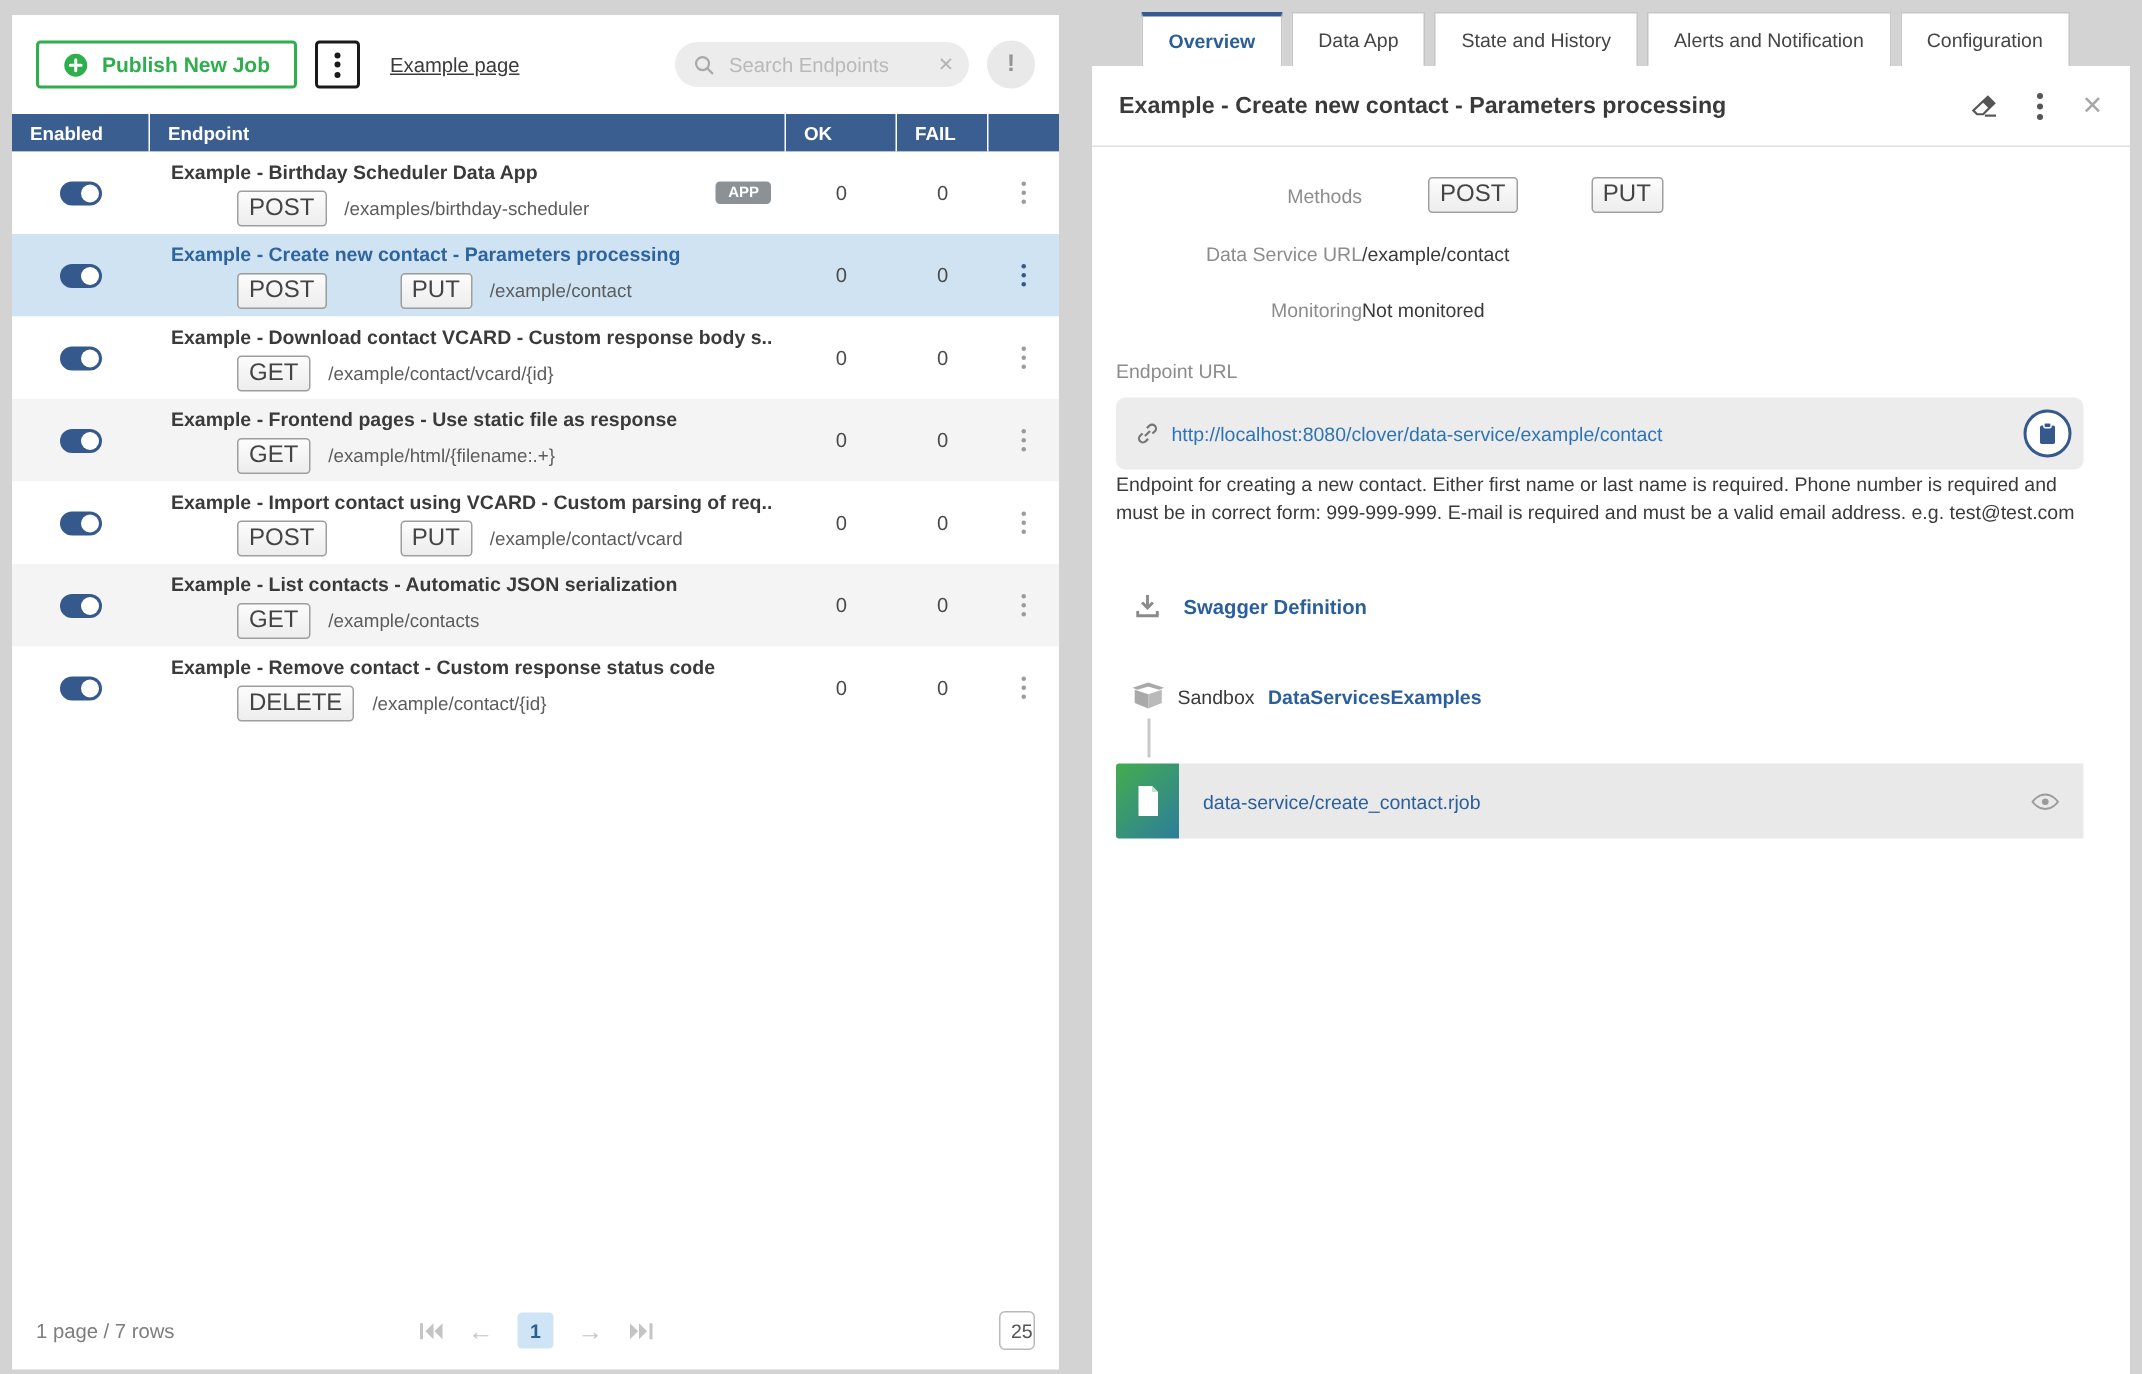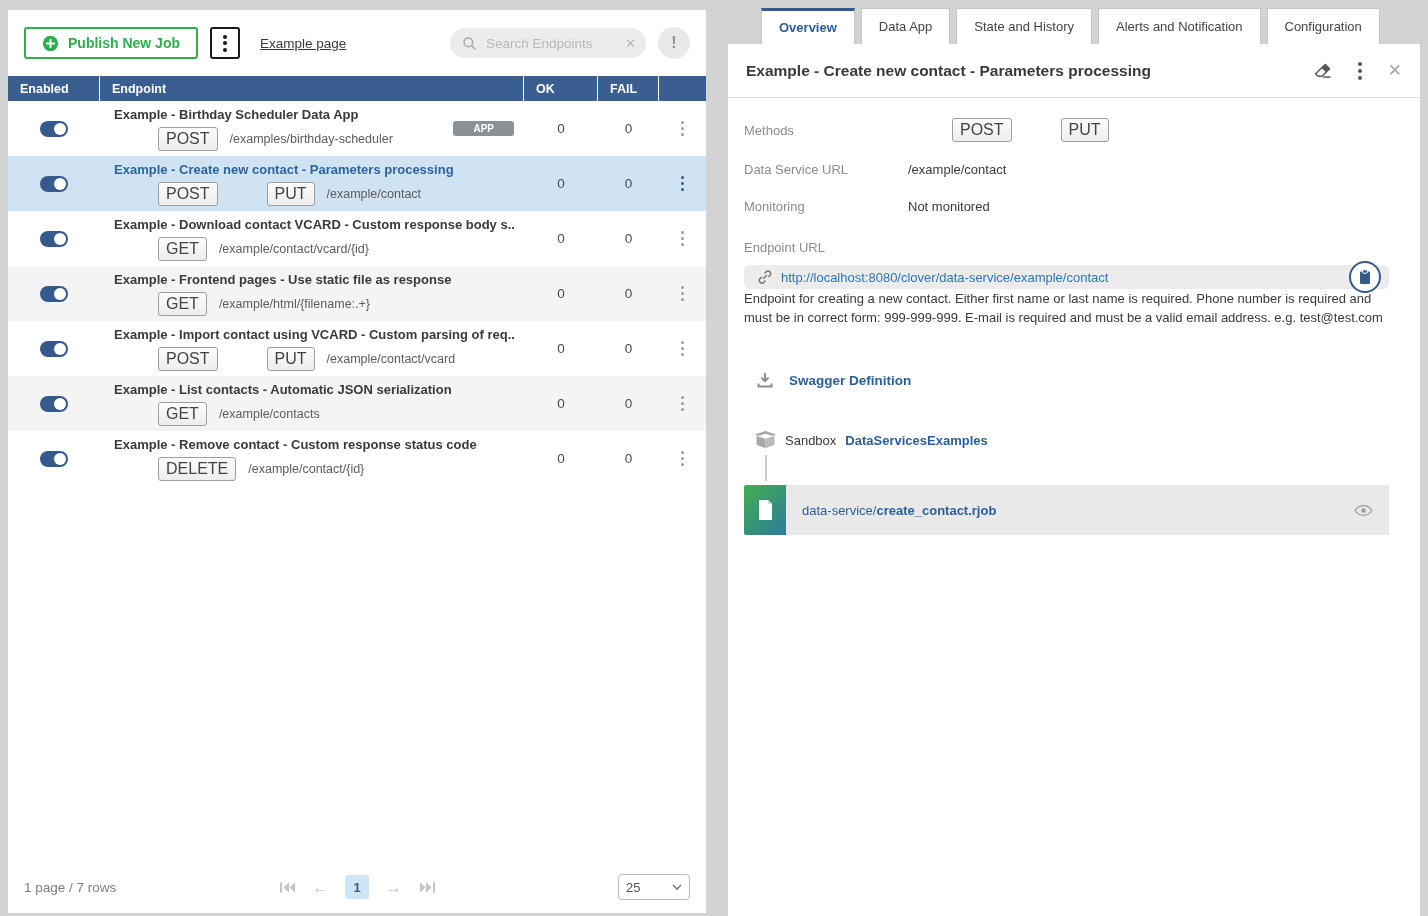--- a/index.html
+++ b/index.html
@@ -46,72 +46,72 @@
   .toggle{width:28px;height:16px;border-radius:8px;background:#35598c;position:relative;display:inline-block;cursor:pointer;}
   .toggle .knob{position:absolute;right:2px;top:2px;width:12px;height:12px;border-radius:50%;background:#fff;}
   .row .c-endpoint{display:flex;align-items:center;padding:0 10px 0 14px;}
   .ep-text{flex:1;min-width:0;}
   .ep-title{font-size:13px;font-weight:bold;color:#3a3a3a;white-space:nowrap;overflow:hidden;}
   .row.sel .ep-title{color:#2d649e;}
   .ep-sub{margin-top:5px;display:flex;align-items:center;gap:5px;}
   .m-badge{display:inline-block;padding:2px 7px;font-size:16px;color:#444;border:1px solid #9e9e9e;
     border-radius:3px;background:linear-gradient(#fcfcfc,#ededed);margin-left:44px;}
   .ep-path{font-size:12.5px;color:#5c5c5c;margin-left:7px;white-space:nowrap;}
-  .app-badge{background:#8c9196;color:#fff;font-size:10px;font-weight:bold;padding:2px 20px;
+  .app-badge{background:#8c9196;color:#fff;font-size:10px;font-weight:bold;padding:2px 8px;
     border-radius:3px;margin-left:20px;flex-shrink:0;}
   .row .c-ok,.row .c-fail{display:flex;justify-content:center;padding-left:0;font-size:13.5px;color:#4a4a4a;}
   .row .c-actions{display:flex;justify-content:center;cursor:pointer;}
   .row.sel .kebab i{background:#35598c;}
 
   .tfoot{height:52px;display:flex;align-items:center;padding:0 16px;flex-shrink:0;position:relative;}
   .pg-summary{color:#7d7d7d;font-size:13.5px;}
   .pager{position:absolute;left:50%;transform:translateX(-50%);display:flex;align-items:center;gap:16px;}
   .pg-ico{width:18px;height:18px;display:flex;align-items:center;justify-content:center;cursor:pointer;}
   .pg-arrow{color:#c4c4c4;font-size:17px;cursor:pointer;line-height:1;}
   .pg-current{width:24px;height:24px;background:#cfe4f5;color:#2b5e95;font-weight:bold;font-size:13px;
     display:flex;align-items:center;justify-content:center;border-radius:3px;cursor:pointer;}
-  .pagesize{margin-left:auto;width:72px;height:26px;border:1px solid #b9b9b9;border-radius:4px;background:#fff;
+  .pagesize{margin-left:auto;width:24px;height:26px;border:1px solid #b9b9b9;border-radius:4px;background:#fff;
     display:flex;align-items:center;justify-content:space-between;padding:0 7px;color:#555;font-size:13px;cursor:pointer;}
 
   
   .right-panel{position:absolute;left:728px;top:8px;width:692px;bottom:0;padding-left:33px;}
   .tabs{display:flex;gap:6px;height:36px;align-items:stretch;}
   .tab{background:#fff;border:1px solid #c6c6c6;border-bottom:none;padding:0 17px;display:flex;
     align-items:center;font-size:13px;color:#444;cursor:pointer;border-top:1px solid #c6c6c6;}
   .tab.active{border-top:3px solid #36598e;color:#2b5e95;font-weight:bold;}
   .detail-card{position:absolute;left:0;right:0;top:36px;bottom:0;background:#fff;}
   .detail-header{height:54px;display:flex;align-items:center;padding:0 18px;border-bottom:1px solid #e0e0e0;}
   .detail-title{font-size:15.5px;font-weight:bold;color:#3a3a3a;flex:1;margin:0;}
   .dh-icons{display:flex;align-items:center;gap:26px;}
   .dh-ico{cursor:pointer;display:flex;align-items:center;}
   .close-x{color:#a6a6a6;font-size:17px;cursor:pointer;}
   .detail-body{padding:20px 16px 0 16px;}
   .field-row{display:flex;margin-bottom:17px;align-items:center;min-height:20px;}
-  .f-label{width:164px;flex-shrink:0;color:#8c8c8c;font-size:13px;}
+  .f-label{width:164px;flex-shrink:0;color:#8c8c8c;font-size:13px;text-align:right;}
   .f-value{color:#3a3a3a;font-size:13px;display:flex;align-items:center;gap:5px;}
   .url-label{color:#8c8c8c;font-size:13px;margin:24px 0 10px 0;}
-  .url-bar{height:24px;background:#ececec;border-radius:6px;display:flex;align-items:center;
+  .url-bar{height:48px;background:#ececec;border-radius:6px;display:flex;align-items:center;
     padding:0 8px 0 13px;margin-right:15px;}
   .url-link{color:#2e74b5;font-size:13px;margin-left:8px;flex:1;text-decoration:none;cursor:pointer;}
   .copy-btn{width:32px;height:32px;border-radius:50%;border:2px solid #35598c;background:#fff;
     display:flex;align-items:center;justify-content:center;cursor:pointer;flex-shrink:0;}
   .desc-label{color:#8c8c8c;font-size:13px;margin:26px 0 9px 0;}
   .desc-text{color:#3a3a3a;font-size:13px;line-height:19px;margin-right:3px;}
   .swagger-row{display:flex;align-items:center;gap:15px;margin:44px 0 0 12px;}
   .swagger-link{color:#2b5f9c;font-weight:bold;font-size:13.5px;cursor:pointer;}
   .sandbox-row{display:flex;align-items:center;gap:9px;margin:42px 0 0 11px;}
   .sandbox-label{color:#3a3a3a;font-size:13px;}
   .sandbox-link{color:#2b5f9c;font-weight:bold;font-size:13px;cursor:pointer;}
   .connector{width:2px;height:26px;background:#c9c9c9;margin:6px 0 4px 21px;}
   .file-row{display:flex;align-items:stretch;height:50px;margin-right:15px;}
   .file-icon{width:42px;background:linear-gradient(135deg,#44ad4f,#2d7d9a);display:flex;align-items:center;
     justify-content:center;border-radius:2px 0 0 2px;flex-shrink:0;}
   .file-bar{flex:1;background:#e9e9e9;display:flex;align-items:center;padding:0 16px;}
   .file-name{color:#2b5f9c;font-size:13px;flex:1;cursor:pointer;}
-  .file-name b{font-weight:bold;}
+  .file-name b{font-weight:normal;}
   .eye{cursor:pointer;display:flex;align-items:center;}
 </style>
 </head>
 <body>
 
 <div class="left-panel">
   <div class="toolbar">
     <button class="publish-btn">
       <svg width="17" height="17" viewBox="0 0 16 16">
           <circle cx="8" cy="8" r="7.2" fill="#2fae4d"></circle>

